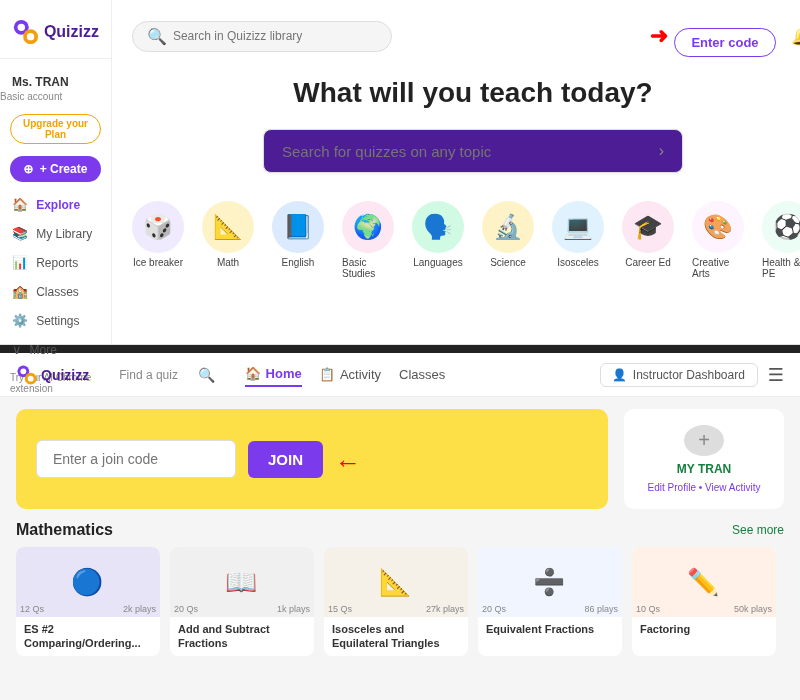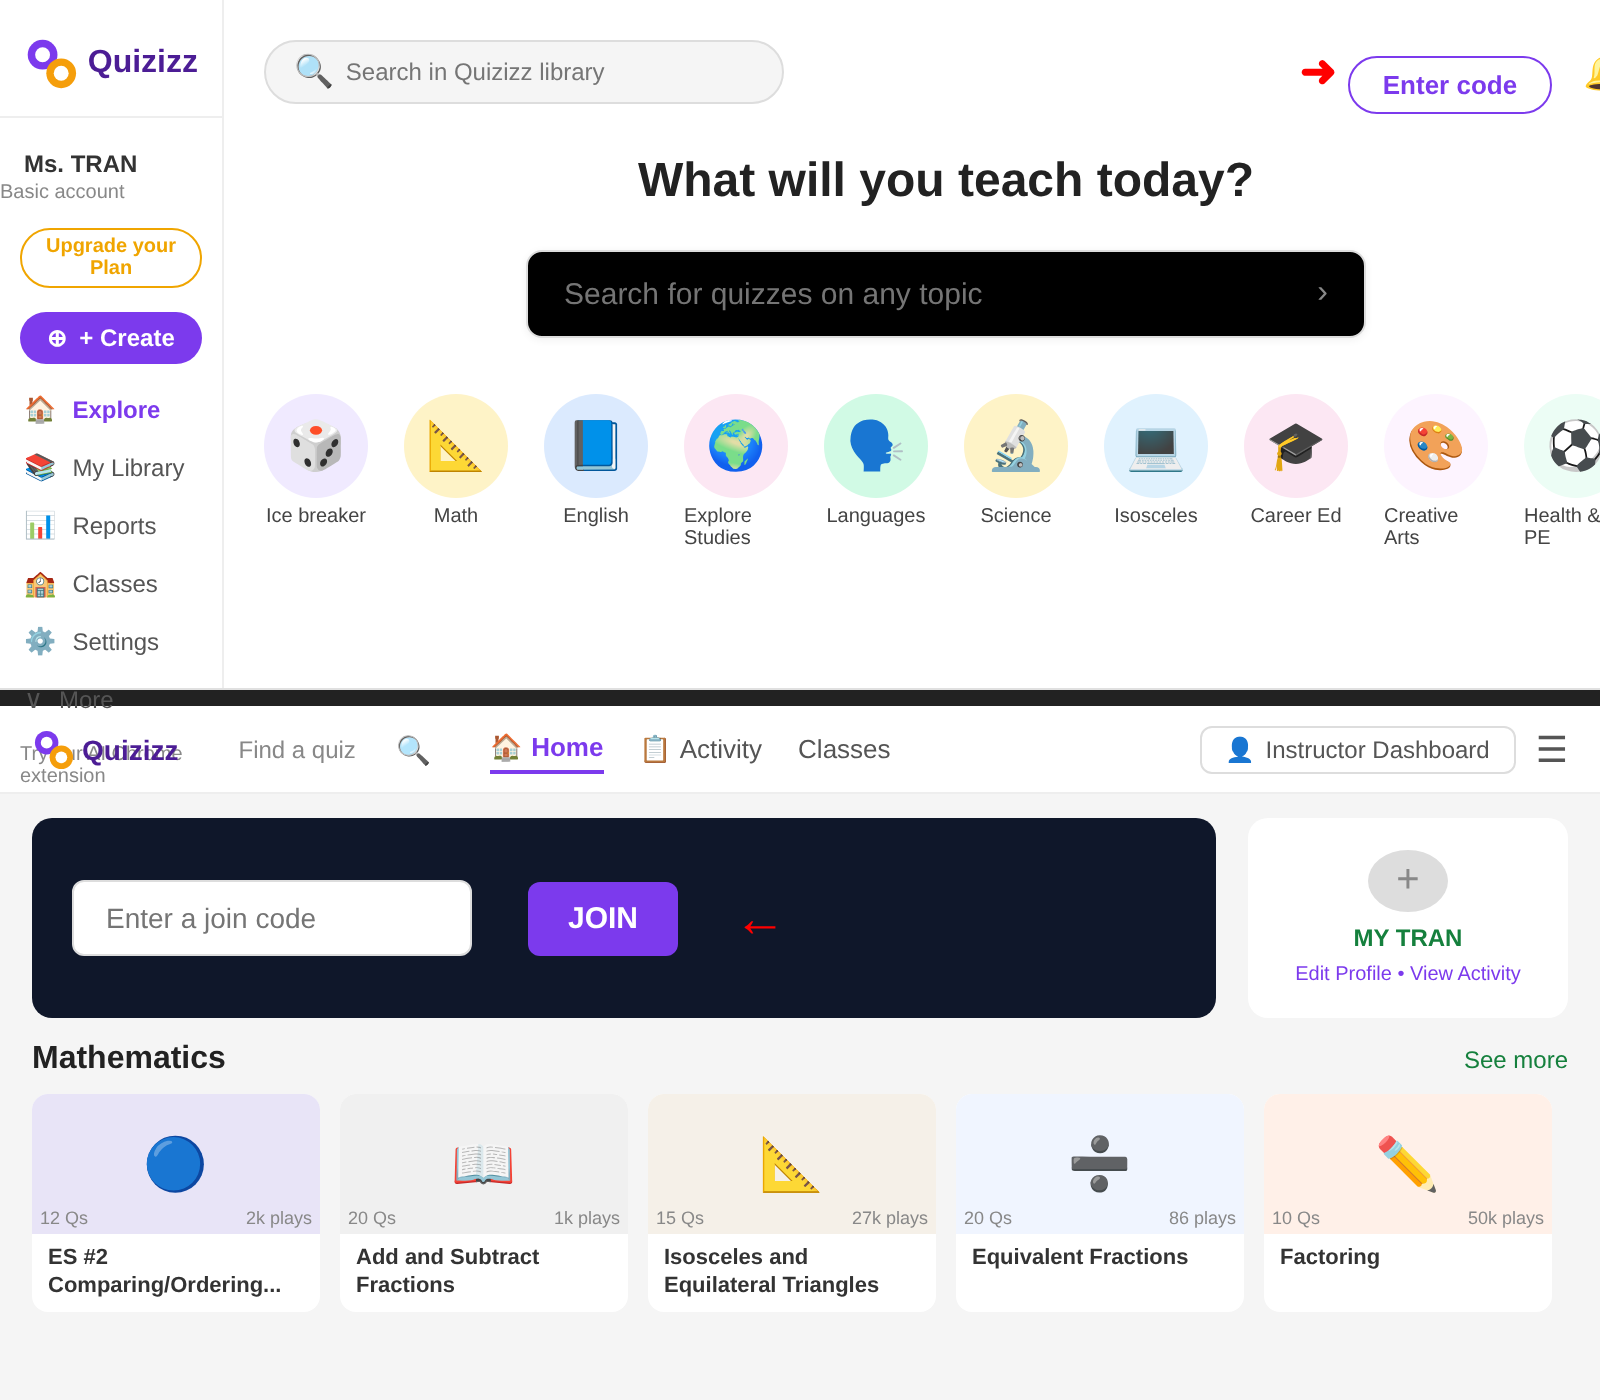--- a/index.html
+++ b/index.html
@@ -146,31 +146,31 @@
       margin-top: 13px;
     }
     .bell-icon {
       font-size: 18px;
       color: #555;
       margin-left: 10px;
       cursor: pointer;
     }
 
     .headline {
-      font-size: 24px;
+      font-size: 28px;
       font-weight: 700;
       color: #222;
       margin-bottom: 20px;
       text-align: center;
     }
 
     .search-quiz-bar {
       display: flex;
       align-items: center;
-      background: #000000;
+      background: #4c1d95;
       border: 1.5px solid #ddd;
       border-radius: 8px;
       padding: 12px 18px;
       width: 420px;
       margin-bottom: 28px;
       box-shadow: 0 1px 4px rgba(0,0,0,0.06);
     }
     .search-quiz-bar input {
       border: none;
       background: transparent;
@@ -504,21 +504,21 @@
         <div class="category-item">
     <div class="category-circle" style="background:#dbeafe">
       <span>📘</span>
     </div>
     <span class="category-label">English</span>
   </div>
         <div class="category-item">
     <div class="category-circle" style="background:#fce7f3">
       <span>🌍</span>
     </div>
-    <span class="category-label">Explore Studies</span>
+    <span class="category-label">Basic Studies</span>
   </div>
         <div class="category-item">
     <div class="category-circle" style="background:#d1fae5">
       <span>🗣️</span>
     </div>
     <span class="category-label">Languages</span>
   </div>
         <div class="category-item">
     <div class="category-circle" style="background:#fef3c7">
       <span>🔬</span>
@@ -588,21 +588,21 @@
         <span>Instructor Dashboard</span>
       </button>
       <span class="hamburger">☰</span>
     </div>
   </div>
 
   <div style="padding: 12px 16px 8px;">
 
     <div style="display:flex;gap:16px;margin-bottom:12px;">
 
-      <div style="background:#0f172a;border-radius:10px;padding:18px 20px;flex:1;display:flex;align-items:center;gap:28px;">
+      <div style="background:#fde047;border-radius:10px;padding:18px 20px;flex:1;display:flex;align-items:center;gap:12px;">
         <input class="join-input" type="text" placeholder="Enter a join code" style="">
         <button class="join-btn">JOIN</button>
         <span style="color:red;font-size:26px;font-weight:700;">←</span>
       </div>
 
       <div class="profile-card">
         <div class="profile-avatar">
           <span>+</span>
         </div>
         <div class="profile-name">MY TRAN</div>

